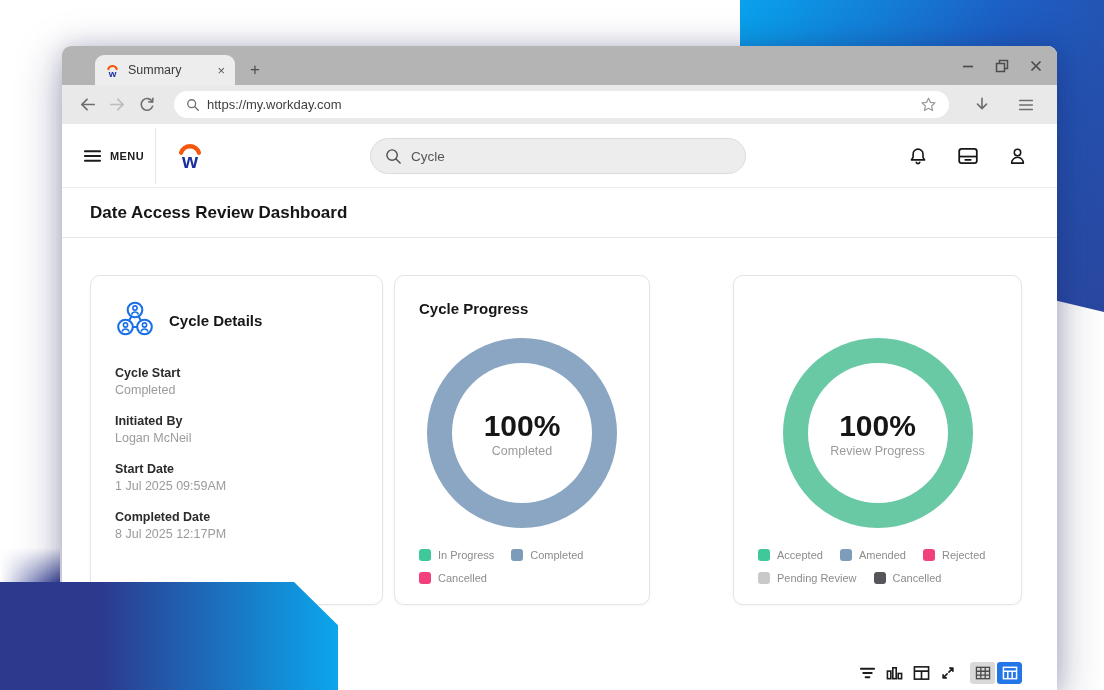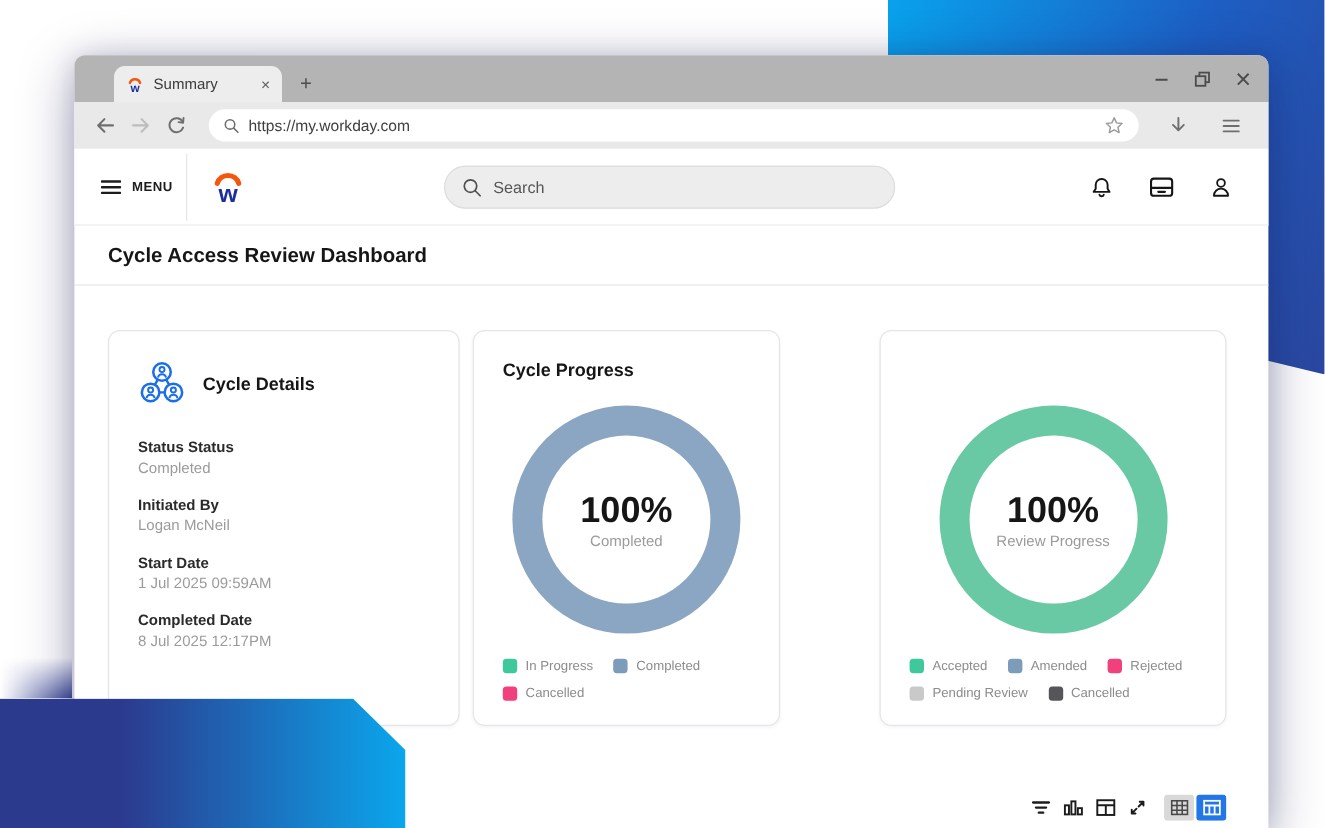--- a/index.html
+++ b/index.html
@@ -182,61 +182,61 @@
         <svg width="30" height="31" viewBox="0 0 32 32">
           <path d="M6.5 13 A 10 10 0 0 1 25.5 13" fill="none" stroke="#f4560b" stroke-width="4.6" stroke-linecap="round"></path>
           <text x="16" y="29.5" text-anchor="middle" font-family="Liberation Sans, sans-serif" font-size="22" font-weight="bold" fill="#1b2f9e">w</text>
         </svg>
       </div>
       <div class="hdr-search">
         <svg width="17" height="17" viewBox="0 0 18 18">
           <circle cx="7.5" cy="7.5" r="5.5" fill="none" stroke="#4f4f4f" stroke-width="1.5"></circle>
           <path d="M11.6 11.6 L16 16" stroke="#4f4f4f" stroke-width="1.5" stroke-linecap="round"></path>
         </svg>
-        <span class="hdr-search-text">Search</span>
+        <span class="hdr-search-text">Cycle</span>
       </div>
       <div class="hdr-icons">
         <svg width="20" height="21" viewBox="0 0 20 20">
           <path d="M10 2.6 a4.9 4.9 0 0 0 -4.9 4.9 v3.3 L3.4 13.4 h13.2 L15 10.8 V7.5 A4.9 4.9 0 0 0 10 2.6 z" fill="none" stroke="#161616" stroke-width="1.6" stroke-linejoin="round"></path>
           <path d="M8.2 15.8 a1.9 1.9 0 0 0 3.6 0" fill="none" stroke="#161616" stroke-width="1.6" stroke-linecap="round"></path>
         </svg>
         <svg width="22" height="20" viewBox="0 0 20 18">
           <rect x="2" y="2.5" width="16" height="13" rx="2.2" fill="none" stroke="#161616" stroke-width="1.6"></rect>
           <path d="M2 9.5 H18" stroke="#161616" stroke-width="1.6"></path>
           <path d="M7.5 12.5 H12.5" stroke="#161616" stroke-width="1.6" stroke-linecap="round"></path>
         </svg>
         <svg width="19" height="20" viewBox="0 0 20 20">
           <circle cx="10" cy="6.3" r="3.4" fill="none" stroke="#161616" stroke-width="1.6"></circle>
           <path d="M3.8 17.5 a6.2 6.2 0 0 1 12.4 0 z" fill="none" stroke="#161616" stroke-width="1.6" stroke-linejoin="round"></path>
         </svg>
       </div>
     </div>
 
     <div class="titlerow">
-      <span class="page-title">Cycle Access Review Dashboard</span>
+      <span class="page-title">Date Access Review Dashboard</span>
     </div>
 
     <div class="card card1">
       <div class="cd-head">
         <svg width="40" height="40" viewBox="0 0 40 40">
           <path d="M20 10 L10.5 27 M20 10 L29.5 27 M10.5 27 H29.5" stroke="#1a6fe8" stroke-width="2"></path>
           <circle cx="20" cy="10" r="7.3" fill="#fff" stroke="#1a6fe8" stroke-width="2.1"></circle>
           <circle cx="10.5" cy="27" r="7.3" fill="#fff" stroke="#1a6fe8" stroke-width="2.1"></circle>
           <circle cx="29.5" cy="27" r="7.3" fill="#fff" stroke="#1a6fe8" stroke-width="2.1"></circle>
           <circle cx="20" cy="8" r="2.1" fill="none" stroke="#1a6fe8" stroke-width="1.6"></circle>
           <path d="M16.6 14.6 a3.5 3.5 0 0 1 6.8 0" fill="none" stroke="#1a6fe8" stroke-width="1.6"></path>
           <circle cx="10.5" cy="25" r="2.1" fill="none" stroke="#1a6fe8" stroke-width="1.6"></circle>
           <path d="M7.1 31.6 a3.5 3.5 0 0 1 6.8 0" fill="none" stroke="#1a6fe8" stroke-width="1.6"></path>
           <circle cx="29.5" cy="25" r="2.1" fill="none" stroke="#1a6fe8" stroke-width="1.6"></circle>
           <path d="M26.1 31.6 a3.5 3.5 0 0 1 6.8 0" fill="none" stroke="#1a6fe8" stroke-width="1.6"></path>
         </svg>
         <span class="card-title">Cycle Details</span>
       </div>
       <div class="cd-field">
-        <div class="cd-label">Status Status</div>
+        <div class="cd-label">Cycle Start</div>
         <div class="cd-value">Completed</div>
       </div>
       <div class="cd-field">
         <div class="cd-label">Initiated By</div>
         <div class="cd-value">Logan McNeil</div>
       </div>
       <div class="cd-field">
         <div class="cd-label">Start Date</div>
         <div class="cd-value">1 Jul 2025 09:59AM</div>
       </div>

